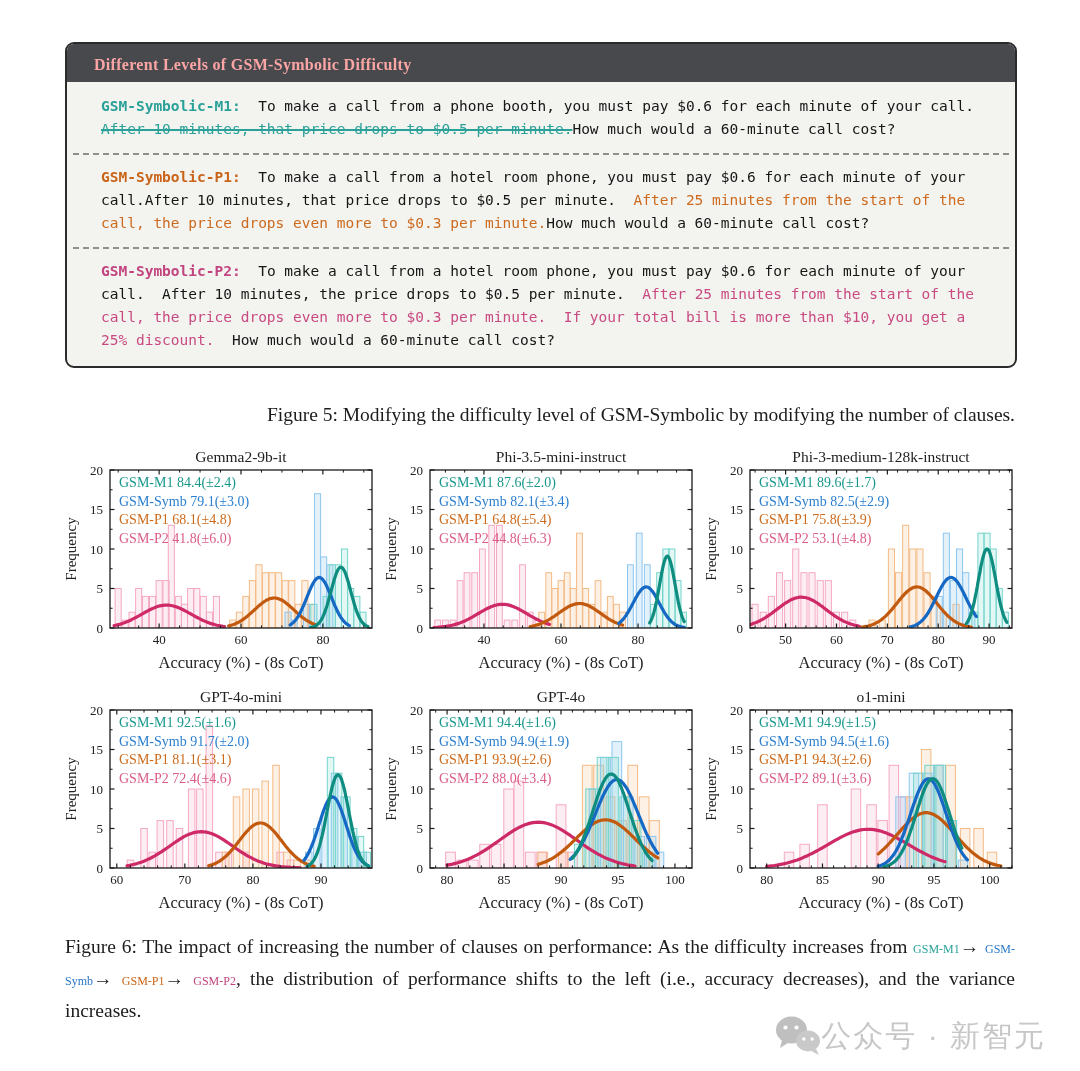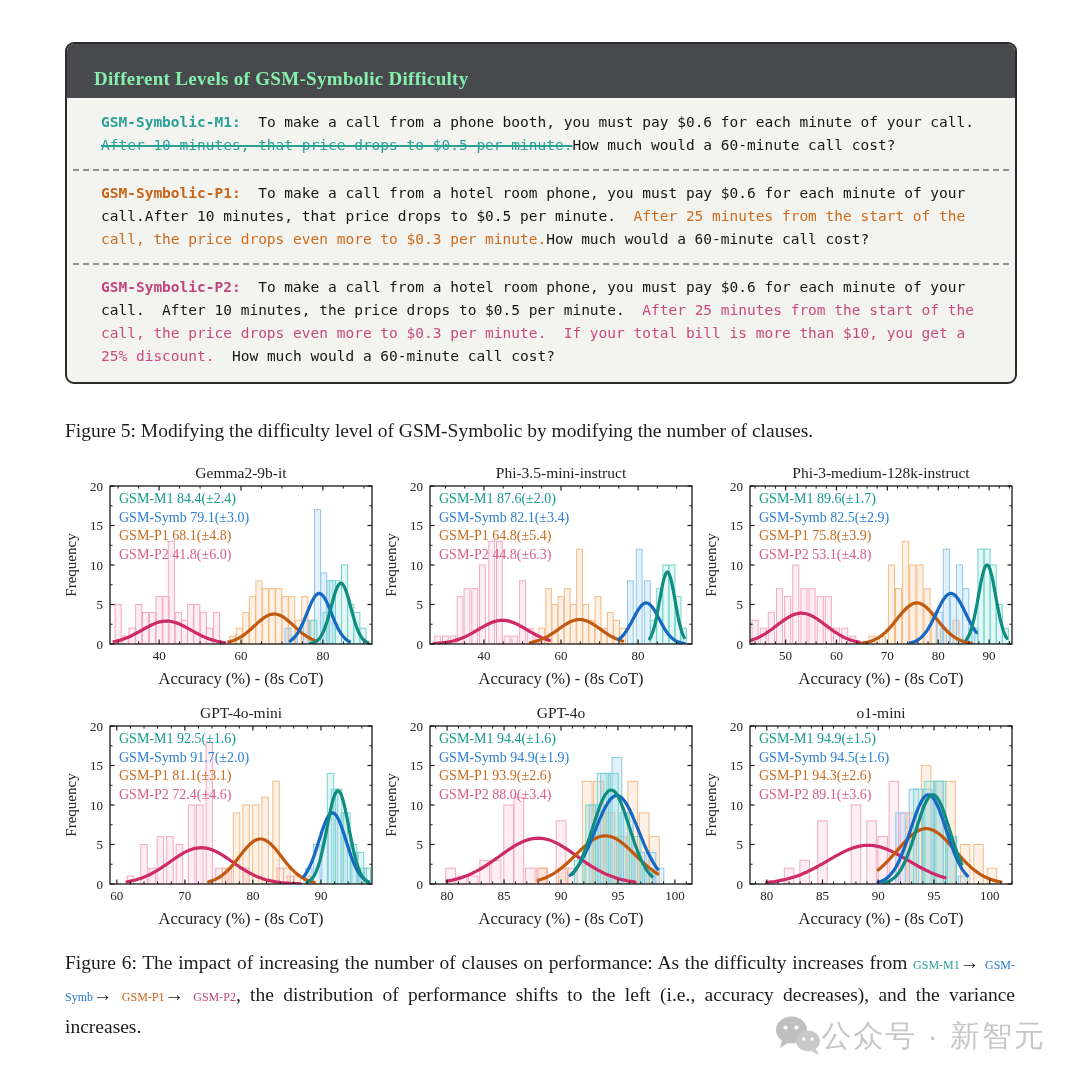--- a/index.html
+++ b/index.html
@@ -1,31 +1,31 @@
 <!DOCTYPE html>
 <html><head>
 <meta charset="utf-8">
 <style>
   html,body{margin:0;padding:0;background:#ffffff;}
   .page{position:relative;width:1080px;height:1071px;background:#ffffff;overflow:hidden;
         font-family:"Liberation Serif","DejaVu Serif",serif;color:#111;}
   
   .diffbox{margin:42px 63px 0 65px;border:2px solid #2b2b2b;border-radius:9px;
            background:#f3f3f0;overflow:hidden;}
-  .diffbox-title{background:#47494d;color:#86efac;font-weight:bold;font-size:19px;
-                 padding:24px 16px 8px 27px;letter-spacing:.3px;}
+  .diffbox-title{background:#47494d;color:#fca5a5;font-weight:bold;font-size:16px;
+                 padding:12px 16px 8px 27px;letter-spacing:.3px;}
   .problems{padding:2px 0;}
   .problem{padding:11px 20px 12px 28px;margin:0 6px;
            font-family:"DejaVu Sans Mono","Liberation Mono",monospace;
            font-size:14.5px;line-height:23px;color:#161616;white-space:pre-wrap;}
   .problem + .problem{border-top:2px dashed #8f8f8f;}
   .plabel{font-weight:bold;margin-top:44px;}
   .strike{text-decoration:line-through;text-decoration-thickness:1.5px;text-align:center;}
   
-  .caption5{margin:36px 65px 0;text-align:left;font-size:19.5px;color:#1c1c1c;}
+  .caption5{margin:36px 65px 0;text-align:right;font-size:19.5px;color:#1c1c1c;}
   .caption6{margin:16px 65px 0;text-align:justify;font-size:19.5px;line-height:29px;color:#1c1c1c;}
   .caption6 .mono{font-family:Liberation Serif, serif;font-size:12px;}
   
   .charts{margin:22px 0 0 64px;display:grid;grid-template-columns:repeat(3,320px);row-gap:12px;}
   .chart-cell{width:320px;height:228px;}
   
   .watermark{position:absolute;right:34px;bottom:14px;display:flex;align-items:center;
              color:#c7c7c7;font-size:30px;font-family:"Liberation Sans","DejaVu Sans",sans-serif;
              letter-spacing:2px;}
 </style>

